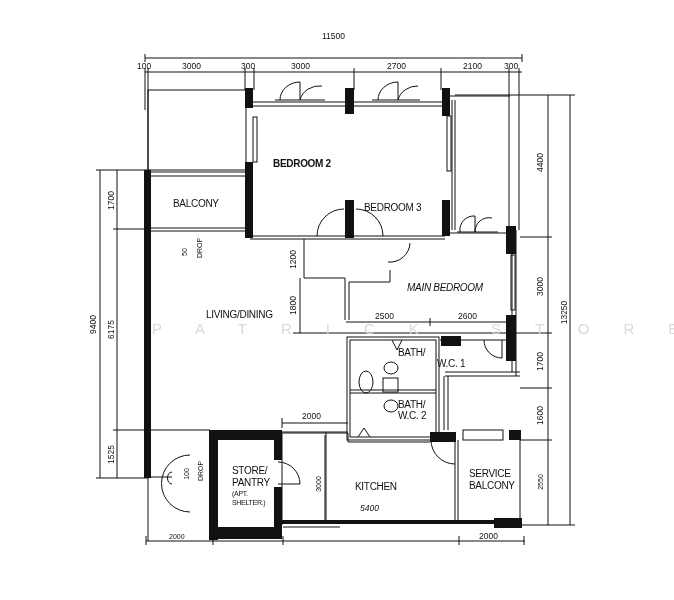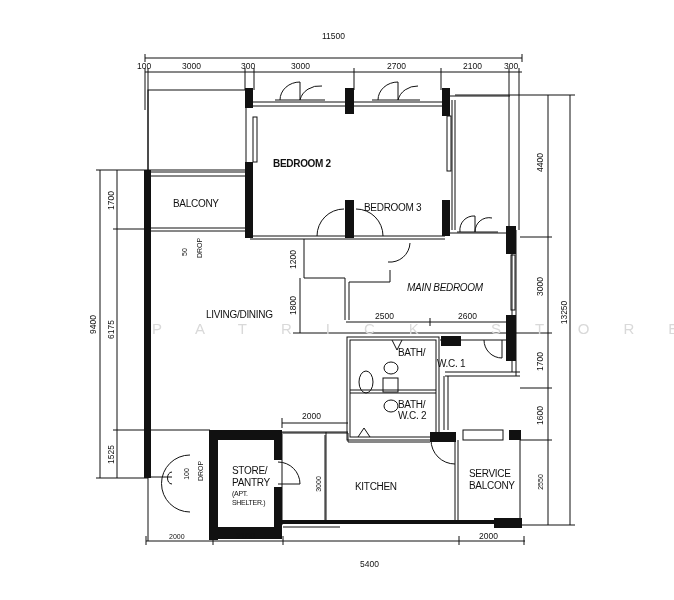--- a/index.html
+++ b/index.html
@@ -204,21 +204,21 @@
 <div class="dim" style="left:137px;top:62px;">100</div>
 <div class="dim" style="left:182px;top:62px;">3000</div>
 <div class="dim" style="left:241px;top:62px;">300</div>
 <div class="dim" style="left:291px;top:62px;">3000</div>
 <div class="dim" style="left:387px;top:62px;">2700</div>
 <div class="dim" style="left:463px;top:62px;">2100</div>
 <div class="dim" style="left:504px;top:62px;">300</div>
 
 <div class="dim small" style="left:169px;top:533px;">2000</div>
 <div class="dim" style="left:236px;top:532px;">2100</div>
-<div class="dim" style="left:360px;top:560px;">5400</div>
+<div class="dim" style="left:360px;top:504px;font-style:italic;">5400</div>
 <div class="dim" style="left:479px;top:532px;">2000</div>
 
 <div class="vdim" style="left:84px;top:320px;">9400</div>
 <div class="vdim" style="left:102px;top:196px;">1700</div>
 <div class="vdim" style="left:102px;top:325px;">6175</div>
 <div class="vdim" style="left:102px;top:450px;">1525</div>
 
 <div class="vdim" style="left:531px;top:158px;">4400</div>
 <div class="vdim" style="left:531px;top:282px;">3000</div>
 <div class="vdim" style="left:531px;top:357px;">1700</div>

